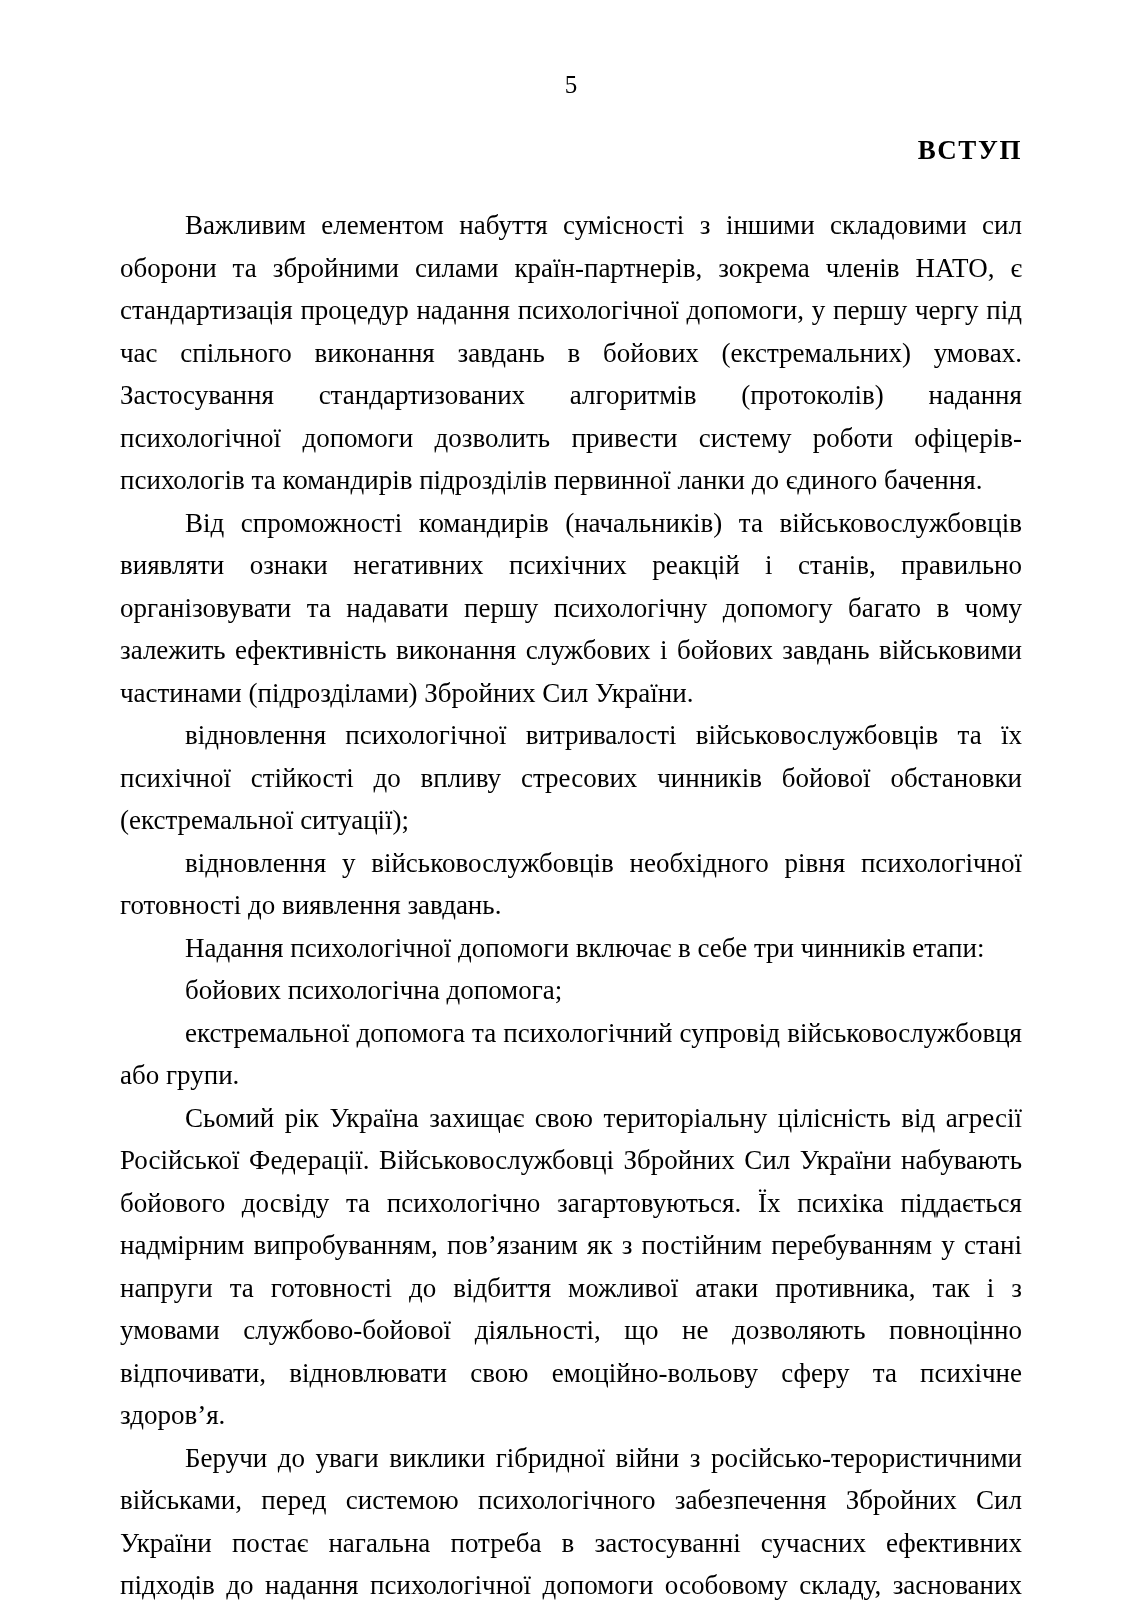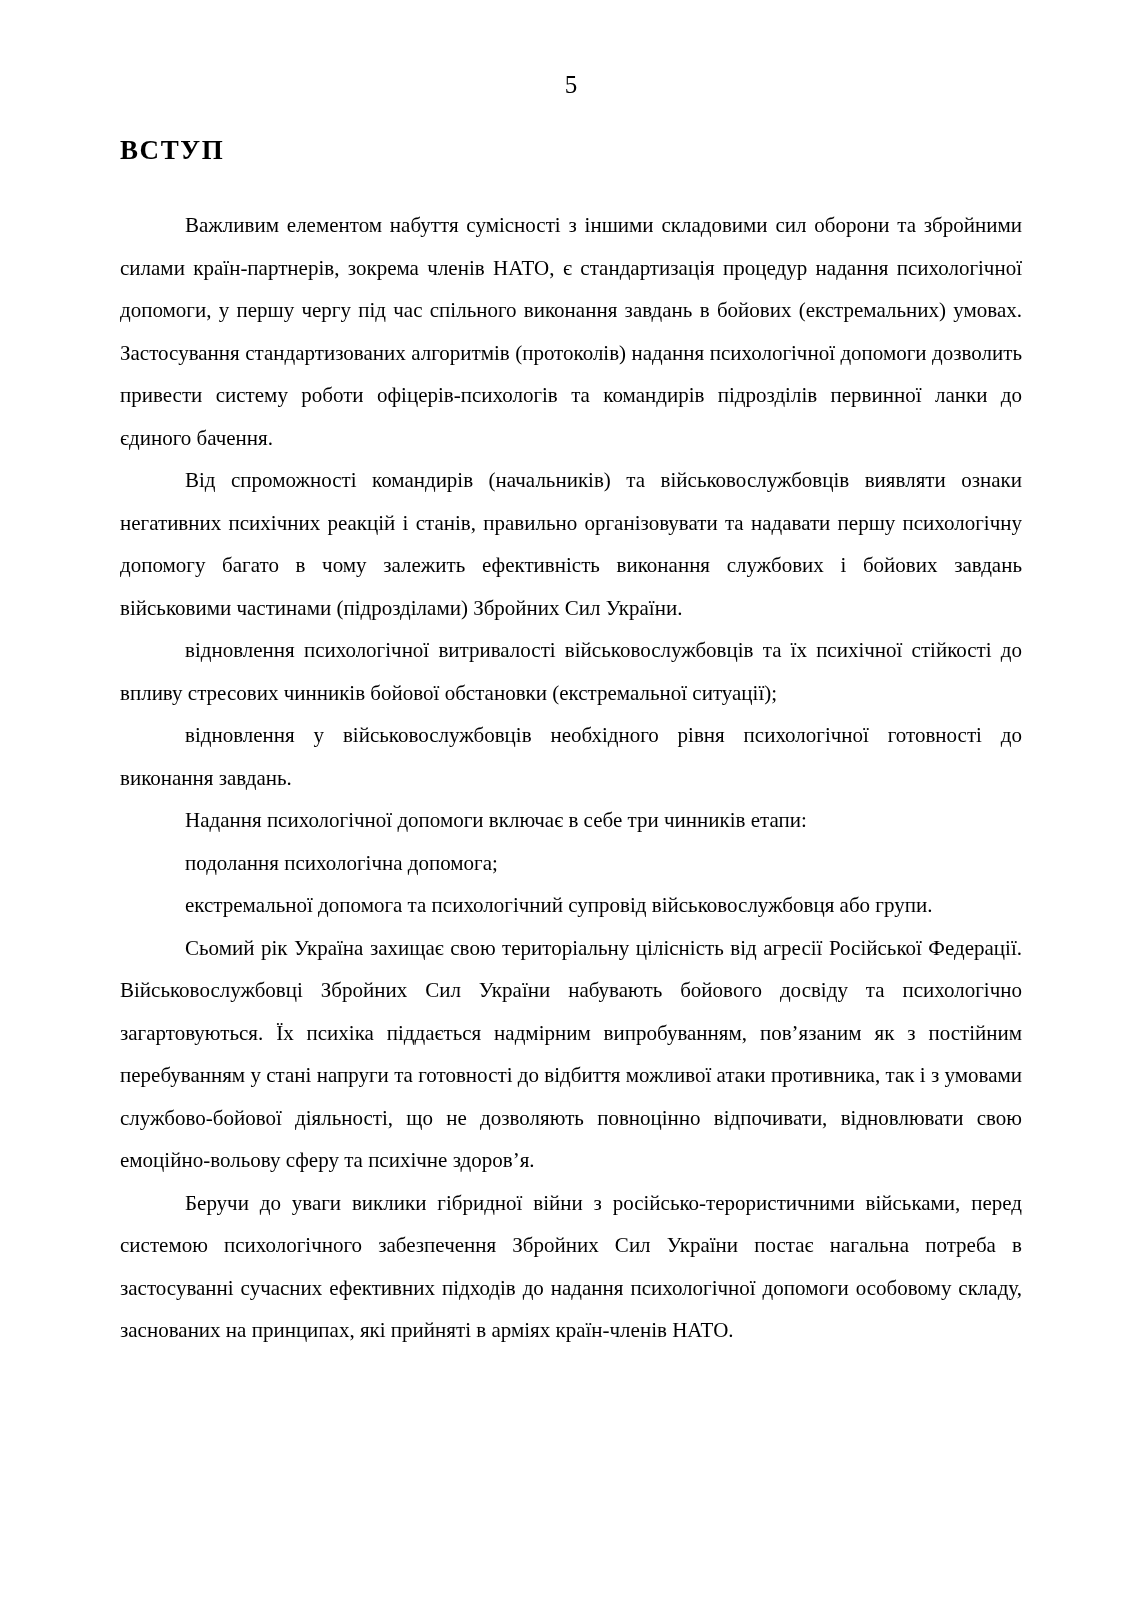--- a/index.html
+++ b/index.html
@@ -31,33 +31,33 @@
     line-height: 1;
     letter-spacing: 0.2px;
   }
   .content {
     position: absolute;
     left: 120px;
     top: 134px;
     width: 902px;
   }
   .doc-title {
-    text-align: left;
+    text-align: right;
     font-weight: bold;
     font-size: 27px;
     letter-spacing: 1.6px;
     line-height: 1.2;
     margin: 0 0 38px 0;
     text-transform: none;
   }
   p.para {
     margin: 0;
     text-align: justify;
     text-justify: inter-word;
-    font-size: 21px;
+    font-size: 27px;
     line-height: 42.5px;
     text-indent: 65px;
     hyphens: none;
     word-spacing: 0px;
   }
   p.para.list-item {
     text-indent: 65px;
   }
   
 </style>
@@ -69,23 +69,23 @@
   <div class="page-number">5</div>
 
   <div class="content">
 
     <h1 class="doc-title">ВСТУП</h1>
 
     <div id="paragraphs">
         <p class="para">Важливим елементом набуття сумісності з іншими складовими сил оборони та збройними силами країн-партнерів, зокрема членів НАТО, є стандартизація процедур надання психологічної допомоги, у першу чергу під час спільного виконання завдань в бойових (екстремальних) умовах. Застосування стандартизованих алгоритмів (протоколів) надання психологічної допомоги дозволить привести систему роботи офіцерів-психологів та командирів підрозділів первинної ланки до єдиного бачення.</p>
         <p class="para">Від спроможності командирів (начальників) та військовослужбовців виявляти ознаки негативних психічних реакцій і станів, правильно організовувати та надавати першу психологічну допомогу багато в чому залежить ефективність виконання службових і бойових завдань військовими частинами (підрозділами) Збройних Сил України.</p>
         <p class="para list-item">відновлення психологічної витривалості військовослужбовців та їх психічної стійкості до впливу стресових чинників бойової обстановки (екстремальної ситуації);</p>
-        <p class="para list-item">відновлення у військовослужбовців необхідного рівня психологічної готовності до виконання завдань.</p>
+        <p class="para list-item">відновлення у військовослужбовців необхідного рівня психологічної готовності до виявлення завдань.</p>
         <p class="para">Надання психологічної допомоги включає в себе три чинників етапи:</p>
-        <p class="para list-item">подолання психологічна допомога;</p>
+        <p class="para list-item">бойових психологічна допомога;</p>
         <p class="para list-item">екстремальної допомога та психологічний супровід військовослужбовця або групи.</p>
         <p class="para">Сьомий рік Україна захищає свою територіальну цілісність від агресії Російської Федерації. Військовослужбовці Збройних Сил України набувають бойового досвіду та психологічно загартовуються. Їх психіка піддається надмірним випробуванням, пов’язаним як з постійним перебуванням у стані напруги та готовності до відбиття можливої атаки противника, так і з умовами службово-бойової діяльності, що не дозволяють повноцінно відпочивати, відновлювати свою емоційно-вольову сферу та психічне здоров’я.</p>
         <p class="para">Беручи до уваги виклики гібридної війни з російсько-терористичними військами, перед системою психологічного забезпечення Збройних Сил України постає нагальна потреба в застосуванні сучасних ефективних підходів до надання психологічної допомоги особовому складу, заснованих на принципах, які прийняті в арміях країн-членів НАТО.</p>
       </div>
 
   </div>
 
 </div>
 
 </body></html>

